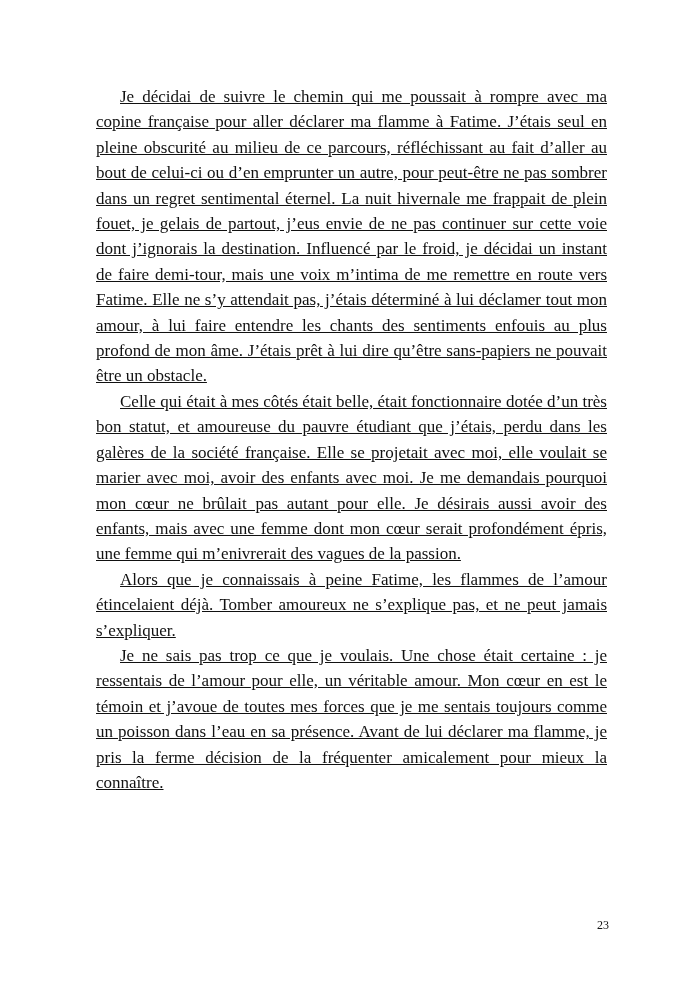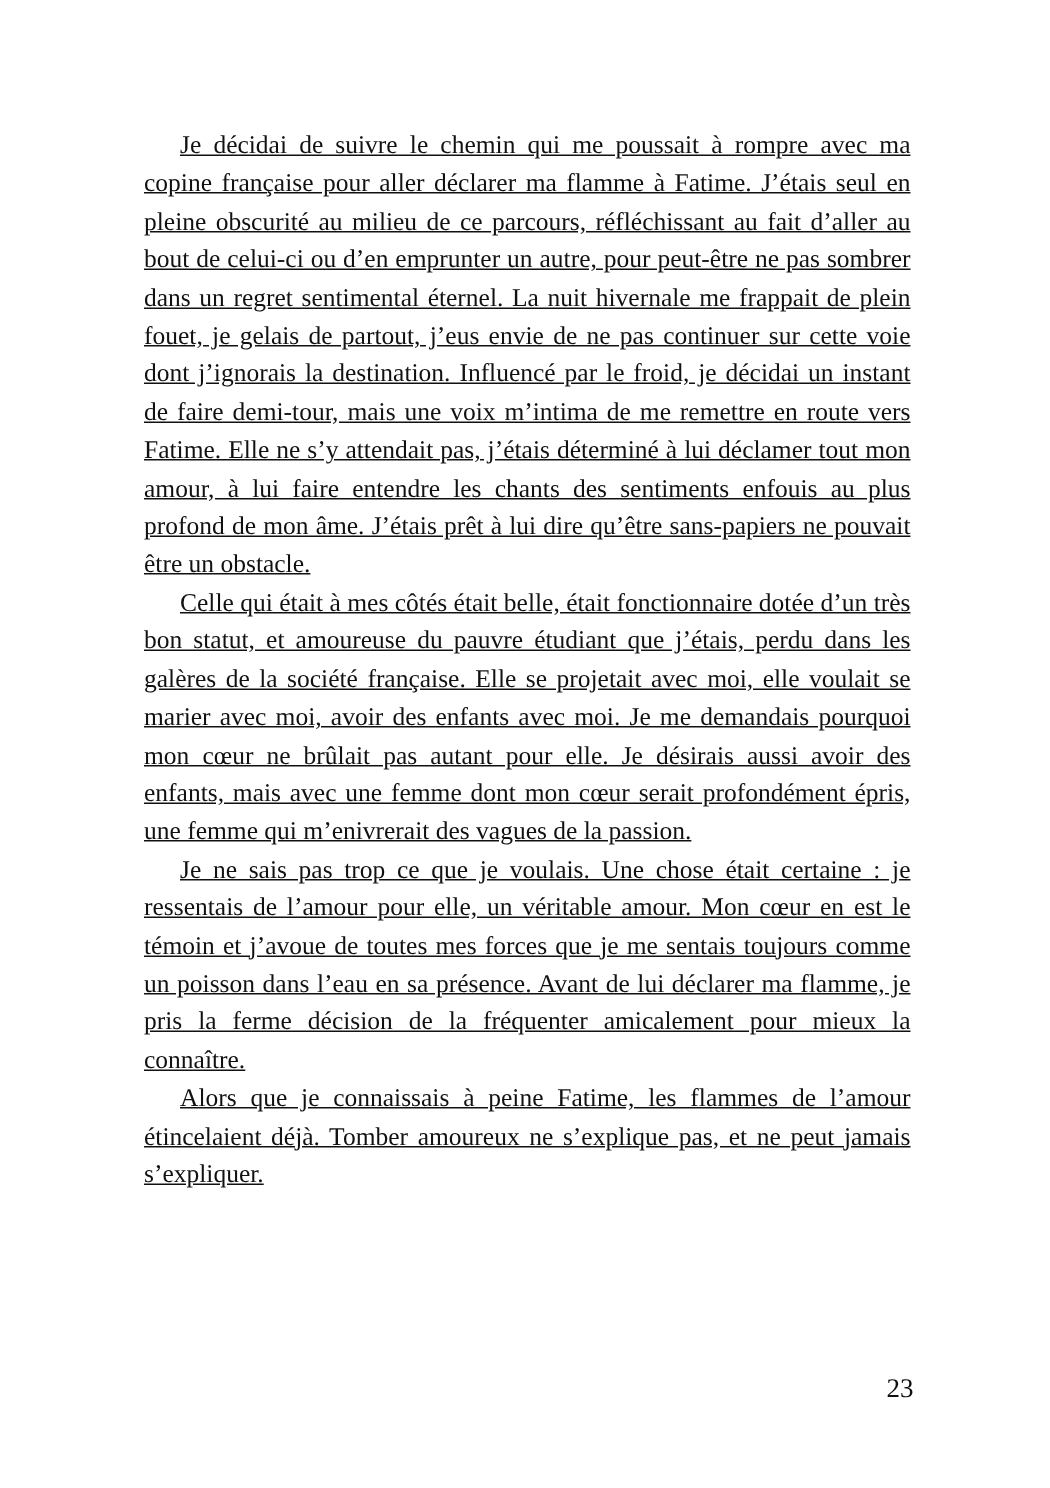--- a/index.html
+++ b/index.html
@@ -35,29 +35,29 @@
       margin: 0;
       text-align: justify;
       text-indent: 24px;
       hyphens: none;
     }
     .page-number {
       position: absolute;
       left: 583px;
       top: 914px;
       width: 26px;
-      font-size: 18px;
+      font-size: 12px;
       line-height: 22px;
       text-align: right;
     }
   </style>
 </head>
 <body>
 
 <div class="page">
   <div class="text-block">
     <p class="para">Je décidai de suivre le chemin qui me poussait à rompre avec ma copine française pour aller déclarer ma flamme à Fatime. J’étais seul en pleine obscurité au milieu de ce parcours, réfléchissant au fait d’aller au bout de celui-ci ou d’en emprunter un autre, pour peut-être ne pas sombrer dans un regret sentimental éternel. La nuit hivernale me frappait de plein fouet, je gelais de partout, j’eus envie de ne pas continuer sur cette voie dont j’ignorais la destination. Influencé par le froid, je décidai un instant de faire demi-tour, mais une voix m’intima de me remettre en route vers Fatime. Elle ne s’y attendait pas, j’étais déterminé à lui déclamer tout mon amour, à lui faire entendre les chants des sentiments enfouis au plus profond de mon âme. J’étais prêt à lui dire qu’être sans-papiers ne pouvait être un obstacle.</p>
     <p class="para">Celle qui était à mes côtés était belle, était fonctionnaire dotée d’un très bon statut, et amoureuse du pauvre étudiant que j’étais, perdu dans les galères de la société française. Elle se projetait avec moi, elle voulait se marier avec moi, avoir des enfants avec moi. Je me demandais pourquoi mon cœur ne brûlait pas autant pour elle. Je désirais aussi avoir des enfants, mais avec une femme dont mon cœur serait profondément épris, une femme qui m’enivrerait des vagues de la passion.</p>
+    <p class="para">Alors que je connaissais à peine Fatime, les flammes de l’amour étincelaient déjà. Tomber amoureux ne s’explique pas, et ne peut jamais s’expliquer.</p>
     <p class="para">Je ne sais pas trop ce que je voulais. Une chose était certaine : je ressentais de l’amour pour elle, un véritable amour. Mon cœur en est le témoin et j’avoue de toutes mes forces que je me sentais toujours comme un poisson dans l’eau en sa présence. Avant de lui déclarer ma flamme, je pris la ferme décision de la fréquenter amicalement pour mieux la connaître.</p>
-    <p class="para">Alors que je connaissais à peine Fatime, les flammes de l’amour étincelaient déjà. Tomber amoureux ne s’explique pas, et ne peut jamais s’expliquer.</p>
   </div>
   <div class="page-number">23</div>
 </div>
 
 </body></html>

